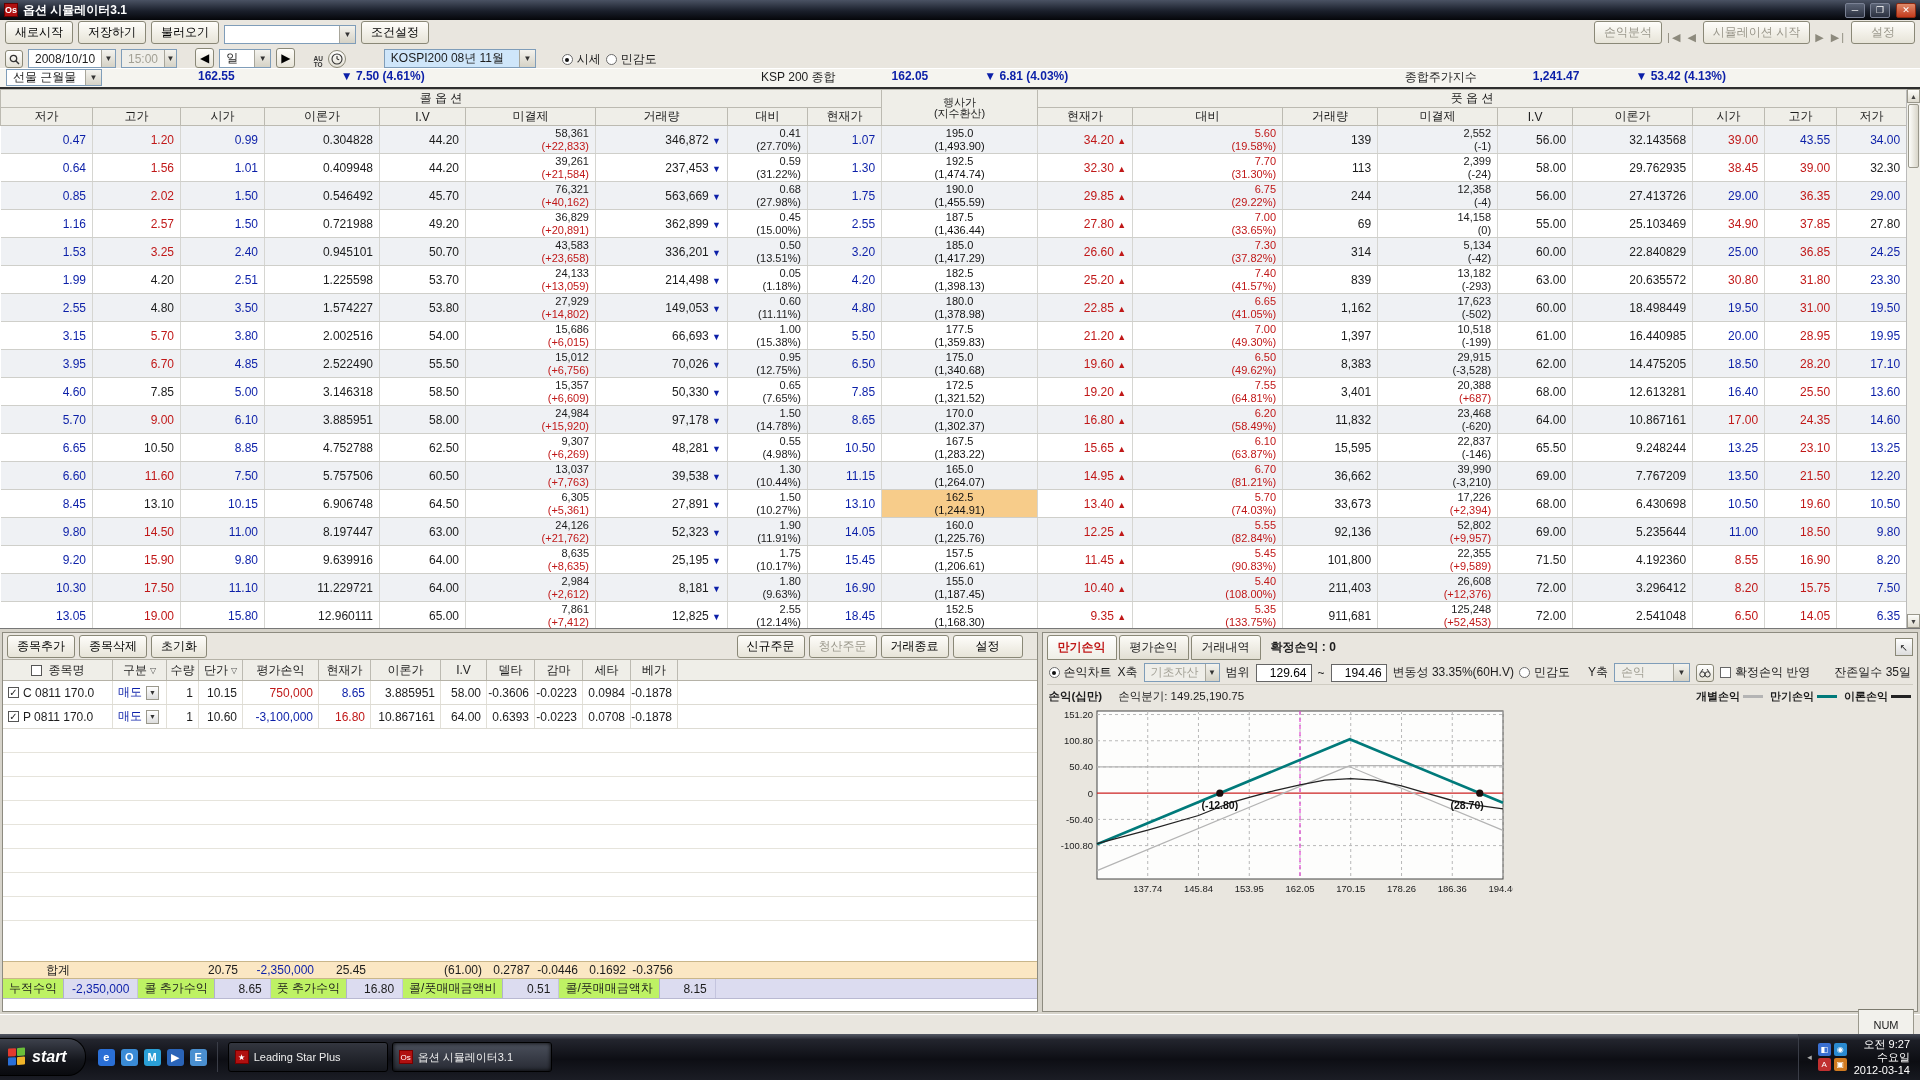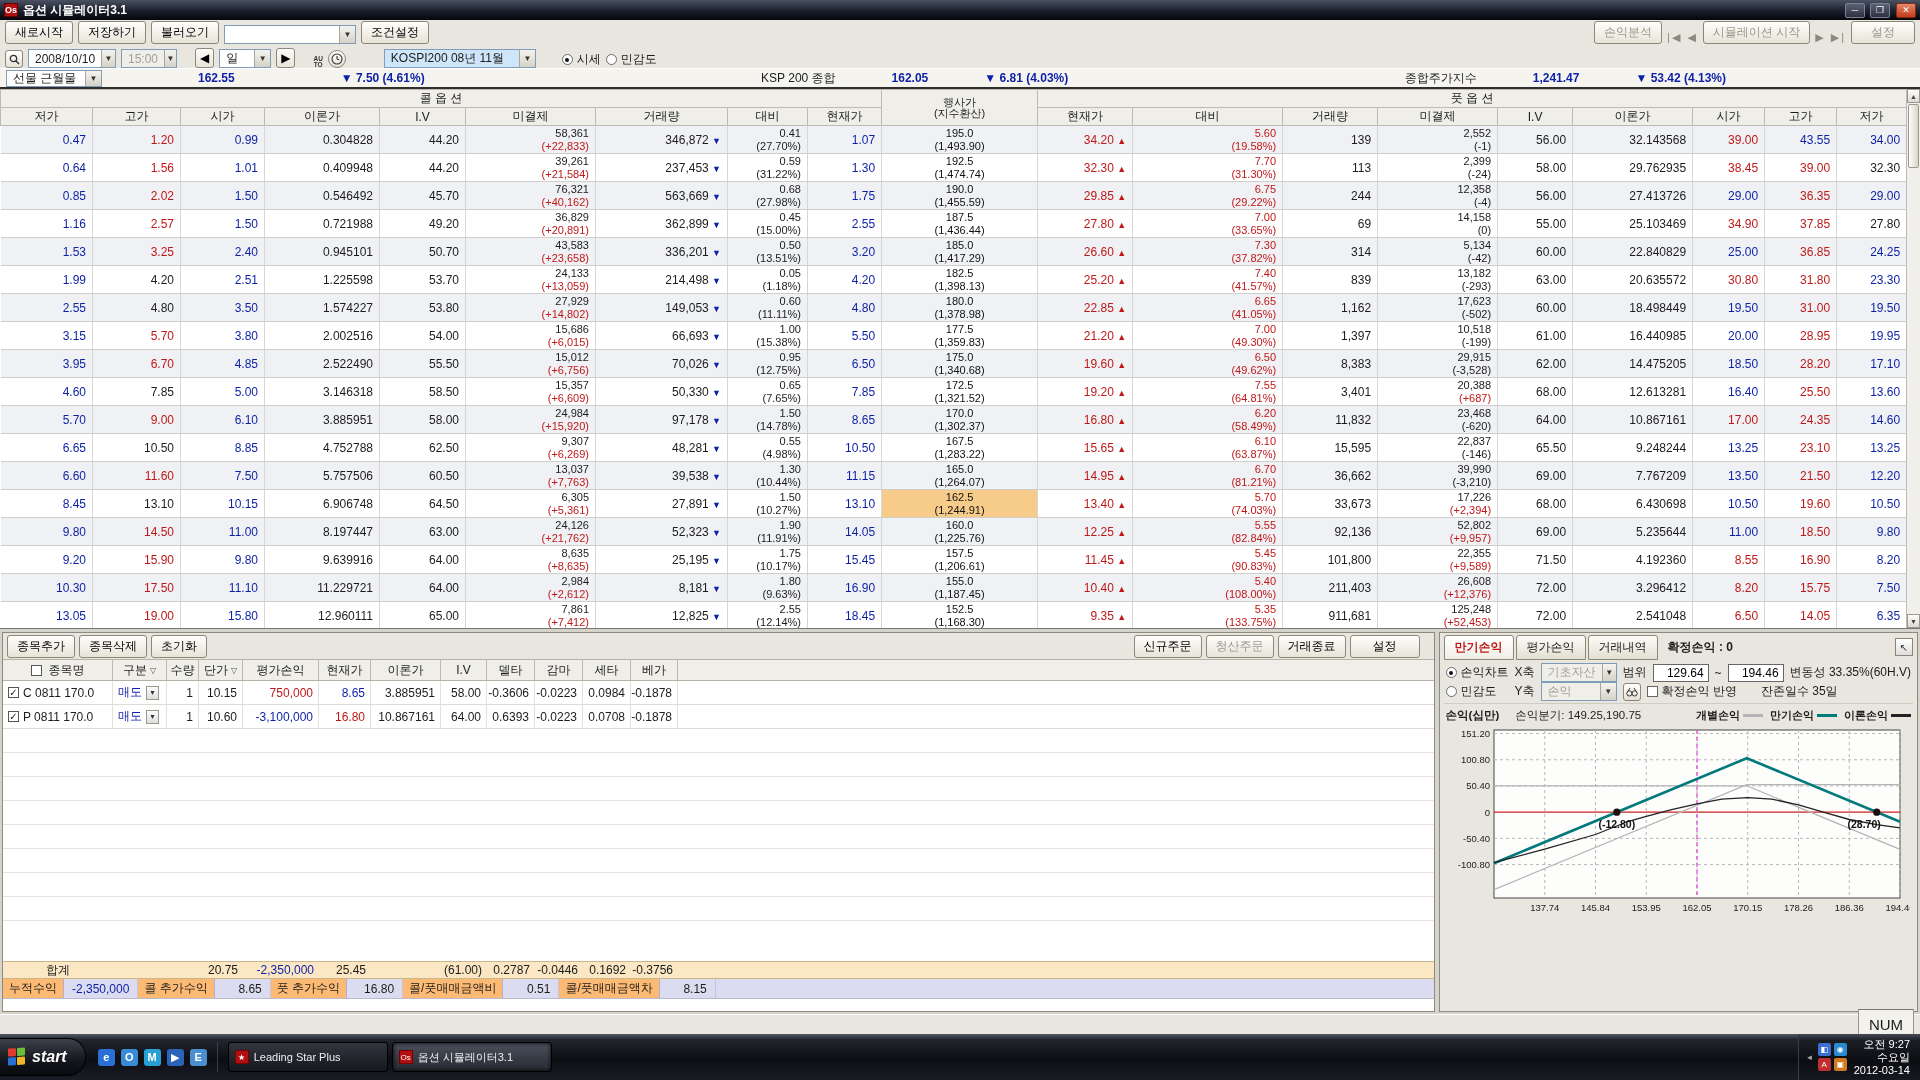--- a/index.html
+++ b/index.html
@@ -36,21 +36,21 @@
   .radio{display:inline-flex;align-items:center;gap:4px;}
   .rdot{width:11px;height:11px;border:1px solid #6b6b6b;border-radius:50%;background:#fff;position:relative;}
   .rdot.on:after{content:"";position:absolute;left:2.5px;top:2.5px;width:4px;height:4px;border-radius:50%;background:#111;}
   .navarrows{color:#8d8a7d;font-size:11px;letter-spacing:2px;}
   .mini-ico{width:18px;height:18px;border:1px solid #8a8877;border-radius:3px;background:linear-gradient(#fff,#e4e1d5);
     display:flex;align-items:center;justify-content:center;font-size:9px;}
   .auto-ico{font-size:6.5px;line-height:6px;font-weight:bold;color:#333;text-align:center;border:none;background:none;}
 
   
   .indexbar{height:21px;background:#f5f4ef;border-top:1px solid #fff;border-bottom:2px solid #2e2e2e;
-    display:flex;align-items:center;gap:8px;padding:0 6px;flex:none;}
+    display:flex;gap:8px;padding:0 6px;flex:none;}
   .t-blue{color:#0b1fa8;} .t-red{color:#c01818;} .t-k{color:#1c1c1c;}
   .idx-val{font-weight:bold;}
 
   
   .chain{position:relative;background:#fff;height:540px;flex:none;overflow:hidden;border-bottom:1px solid #777;}
   table.chain-t{border-collapse:collapse;table-layout:fixed;width:1906px;}
   .chain-t th{background:#efeee8;border:1px solid #bcbab1;font-weight:normal;font-size:12px;padding:0;}
   .chain-t tr.grp th{height:16px;}
   .chain-t tr.cols th{height:15px;}
   .chain-t th.strike-h{font-size:11px;line-height:11px;background:#efeee8;}
@@ -80,49 +80,49 @@
   .pos-row .c{border-right:1px solid #e2e0d8;display:flex;align-items:center;justify-content:flex-end;padding:0 5px;font-size:12px;}
   .pos-row .c.l{justify-content:flex-start;}
   .pos-row.emptyr{border-bottom:1px solid #e6e4dc;}
   .cbx{width:11px;height:11px;border:1px solid #555;background:#fff;font-size:10px;line-height:10px;
     display:inline-flex;align-items:center;justify-content:center;margin-right:4px;flex:none;}
   .side-arr{width:13px;height:14px;border:1px solid #9a988c;background:linear-gradient(#fff,#ddd);
     font-size:7px;display:inline-flex;align-items:center;justify-content:center;margin-left:4px;color:#333;}
   .sum-row{display:flex;height:18px;background:#fbe7c3;border-top:1px solid #c9b68a;border-bottom:1px solid #c9b68a;flex:none;}
   .sum-row .c{display:flex;align-items:center;justify-content:flex-end;padding:0 5px;font-size:12px;}
   .cum-row{display:flex;height:20px;background:#dcdcf0;border-bottom:1px solid #b9b9d2;align-items:stretch;flex:none;}
-  .cum-row .lab{background:#fdba74;border-right:1px solid #b0b0cf;display:flex;align-items:center;justify-content:center;padding:0 6px;font-size:12px;}
+  .cum-row .lab{background:#bef264;border-right:1px solid #b0b0cf;display:flex;align-items:center;justify-content:center;padding:0 6px;font-size:12px;}
   .cum-row .val{display:flex;align-items:center;justify-content:flex-end;padding:0 8px;border-right:1px solid #c4c4de;font-size:12px;min-width:56px;}
   .pos-fill{flex:1;background:#fff;}
 
   
   .panel-right-wrap{flex:1;display:flex;flex-direction:column;}
   .panel-right{flex:1;background:#e9e6df;border:1px solid #8d8b80;display:flex;flex-direction:column;padding:2px 4px;}
   .an-tabs{height:24px;display:flex;align-items:center;gap:2px;flex:none;}
   .tab{background:linear-gradient(#fcfbf7,#e2dfd3);border:1px solid #8a8877;border-radius:3px 3px 0 0;padding:3px 10px;font-size:12px;}
   .tab.active{color:#c01818;font-weight:bold;background:linear-gradient(#fff,#efeee6);}
   .an-confirm{font-weight:bold;margin-left:8px;}
   .nw-btn{margin-left:auto;width:18px;height:18px;border:1px solid #8a8877;background:linear-gradient(#fff,#ddd);
     display:flex;align-items:center;justify-content:center;font-size:10px;}
-  .an-controls{flex:none;padding:4px 2px 2px 2px;display:flex;flex-direction:column;border-bottom:1px solid #cfccc2;justify-content:space-between;}
+  .an-controls{flex:none;padding:4px 2px 2px 2px;display:flex;flex-direction:row;gap:5px;border-bottom:1px solid #cfccc2;justify-content:space-between;}
   .ctl-row{display:flex;align-items:center;gap:6px;font-size:12px;white-space:nowrap;}
   .rng{width:56px;height:18px;border:1px solid #666;background:#fff;text-align:right;padding:0 4px;font-size:12px;font-family:inherit;}
   .chk{width:11px;height:11px;border:1px solid #666;background:#fff;display:inline-block;}
   .chart-head{height:20px;display:flex;align-items:center;gap:16px;padding:2px 2px 0 2px;font-size:11.5px;flex:none;}
   .chart-head .ttl{font-weight:bold;}
   .legend{margin-left:auto;display:flex;align-items:center;gap:7px;font-size:11px;font-weight:bold;}
   .lg-line{display:inline-block;width:20px;height:0;border-top:3px solid #888;vertical-align:middle;margin-left:3px;}
   .chart-area{flex:none;}
   .an-fill{flex:1;}
 
   
   .statusbar{height:20px;background:#e9e6df;border-top:1px solid #fff;display:flex;align-items:center;
     justify-content:flex-end;gap:4px;padding:0 6px;flex:none;}
   .num-box{width:56px;height:31px;border:1px solid #9a988c;border-top-color:#7c7a6e;background:#f2f1ec;
-    display:flex;align-items:center;justify-content:center;font-size:15px;}
+    display:flex;align-items:center;justify-content:center;font-size:11px;}
 
   
   .taskbar{position:absolute;left:0;right:0;bottom:0;height:46px;
     background:linear-gradient(#555a66 0%,#23252e 12%,#0d0e14 55%,#1b1d25 100%);display:flex;align-items:center;}
   .start-btn{height:38px;margin:0 2px 0 0;padding:0 18px 0 8px;border-radius:0 18px 18px 0;
     background:linear-gradient(#3d414c,#14161c 60%,#090a0e);border:1px solid #000;border-left:none;
     color:#fff;font-weight:bold;font-style:italic;font-size:16px;display:flex;align-items:center;gap:6px;}
   .winlogo{width:18px;height:18px;display:grid;grid-template-columns:8px 8px;grid-template-rows:8px 8px;gap:1px;transform:skewY(-4deg);}
   .winlogo span{border-radius:1px;}
   .ql{display:flex;align-items:center;gap:6px;padding:0 10px;border-right:1px solid #3a3d47;height:30px;}

